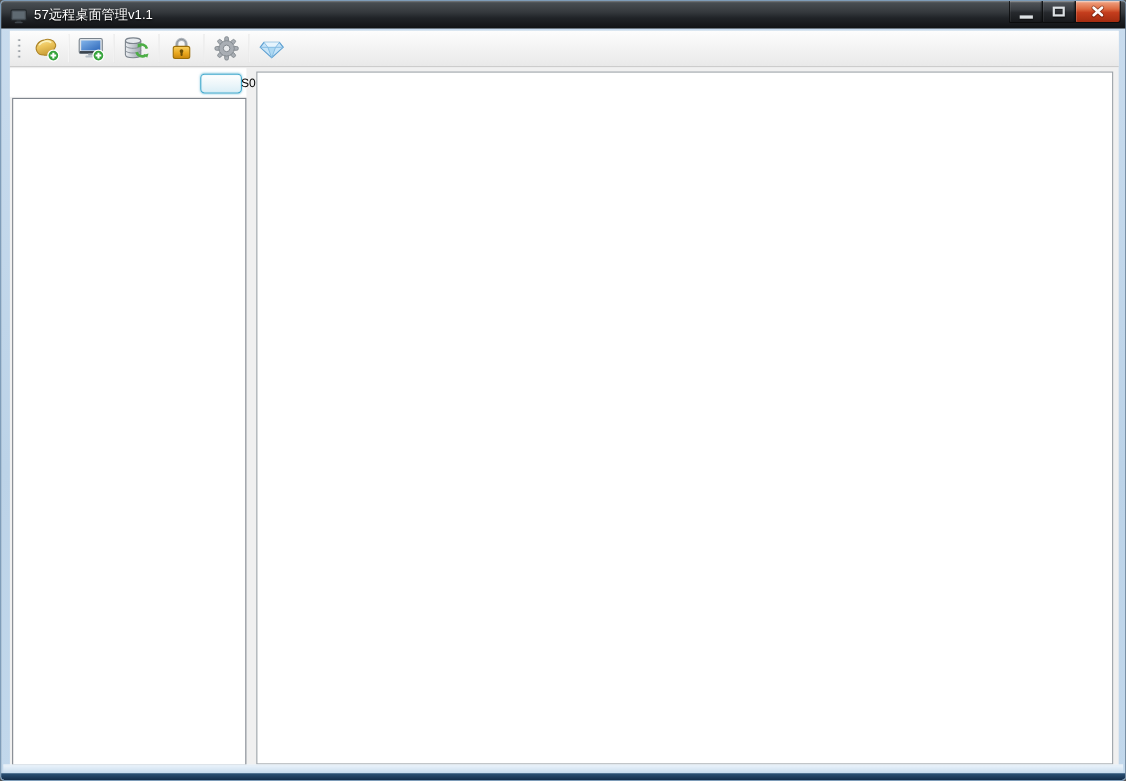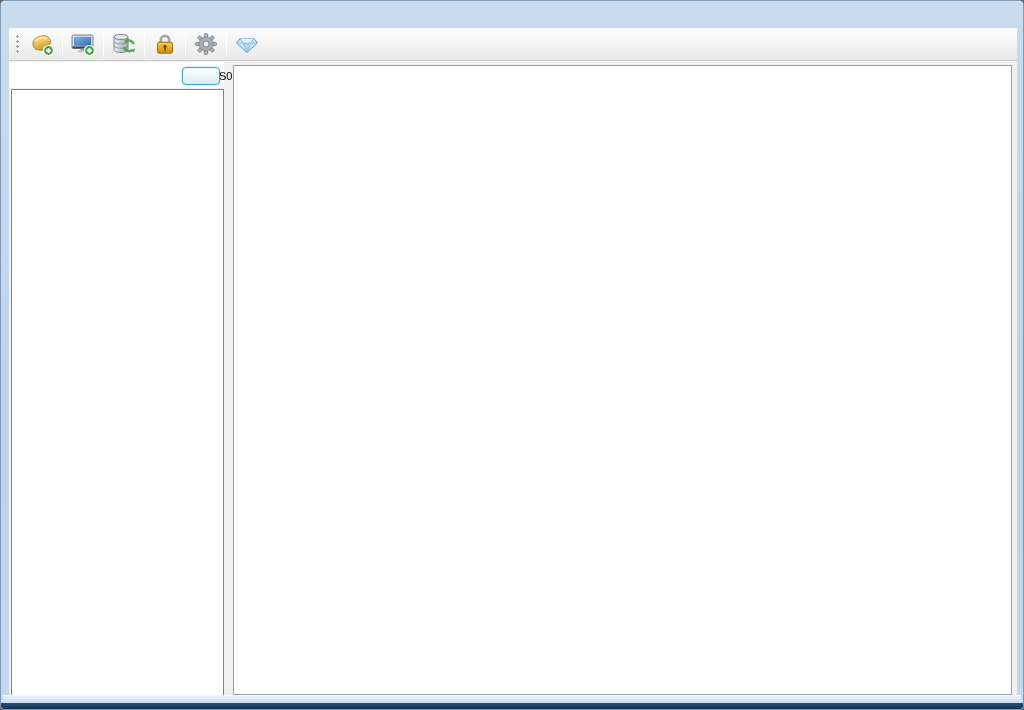--- a/index.html
+++ b/index.html
@@ -71,20 +71,47 @@
     border-top:1px solid rgba(255,255,255,.85); }
   .frame-bottom-dark { position:absolute; left:0; right:0; bottom:0; height:6px;
     background:linear-gradient(#2b5276,#132e4b);
     border-radius:0 0 3px 3px; }
 </style>
 </head>
 <body>
 
 <div class="window">
 
+  <div class="titlebar">
+    <span class="app-icon">
+      <svg viewBox="0 0 16 16" width="16" height="16">
+        <rect x="1" y="3" width="14" height="9.5" rx="1.5" fill="#4e565d" stroke="#23282c" stroke-width="1"></rect>
+        <rect x="2.6" y="4.6" width="10.8" height="6.3" fill="#5f6a72"></rect>
+        <rect x="6" y="12.5" width="4" height="1.4" fill="#30363b"></rect>
+        <rect x="4.4" y="13.8" width="7.2" height="1.3" rx="0.6" fill="#3f464c"></rect>
+      </svg>
+    </span>
+    <span class="title-text">57远程桌面管理v1.1</span>
+    <div class="caption-buttons">
+      <div class="cap-btn min" aria-label="minimize-button">
+        <span class="glyph-min"></span>
+      </div>
+      <div class="cap-btn max" aria-label="maximize-button">
+        <span class="glyph-max"></span>
+      </div>
+      <div class="cap-btn close" aria-label="close-button">
+        <span style="display:inline-flex;">
+          <svg viewBox="0 0 14 13" width="14" height="13">
+            <path d="M3.2 3.2 L10.8 10 M10.8 3.2 L3.2 10" stroke="#571507" stroke-width="4" stroke-linecap="round" opacity="0.55"></path>
+            <path d="M3.2 3 L10.8 9.8 M10.8 3 L3.2 9.8" stroke="#fdfdfd" stroke-width="2.4" stroke-linecap="round"></path>
+          </svg>
+        </span>
+      </div>
+    </div>
+  </div>
 
   <div class="client">
 
     <div class="toolbar">
       <div class="gripper"></div>
 
       <button class="tb-btn" aria-label="add-group-button">
         <span style="display:inline-flex;">
           <svg viewBox="0 0 26 26" width="26" height="26">
             <defs>

